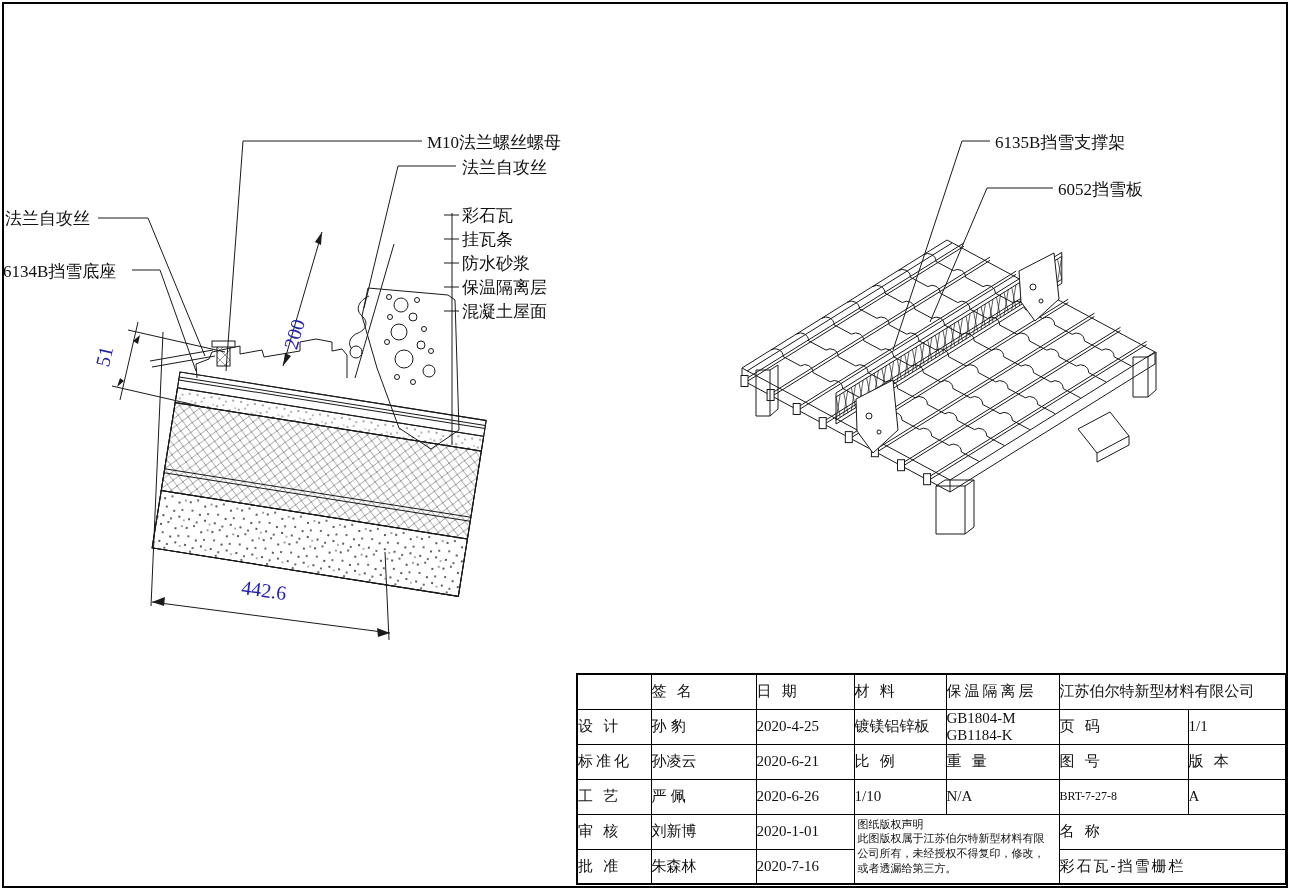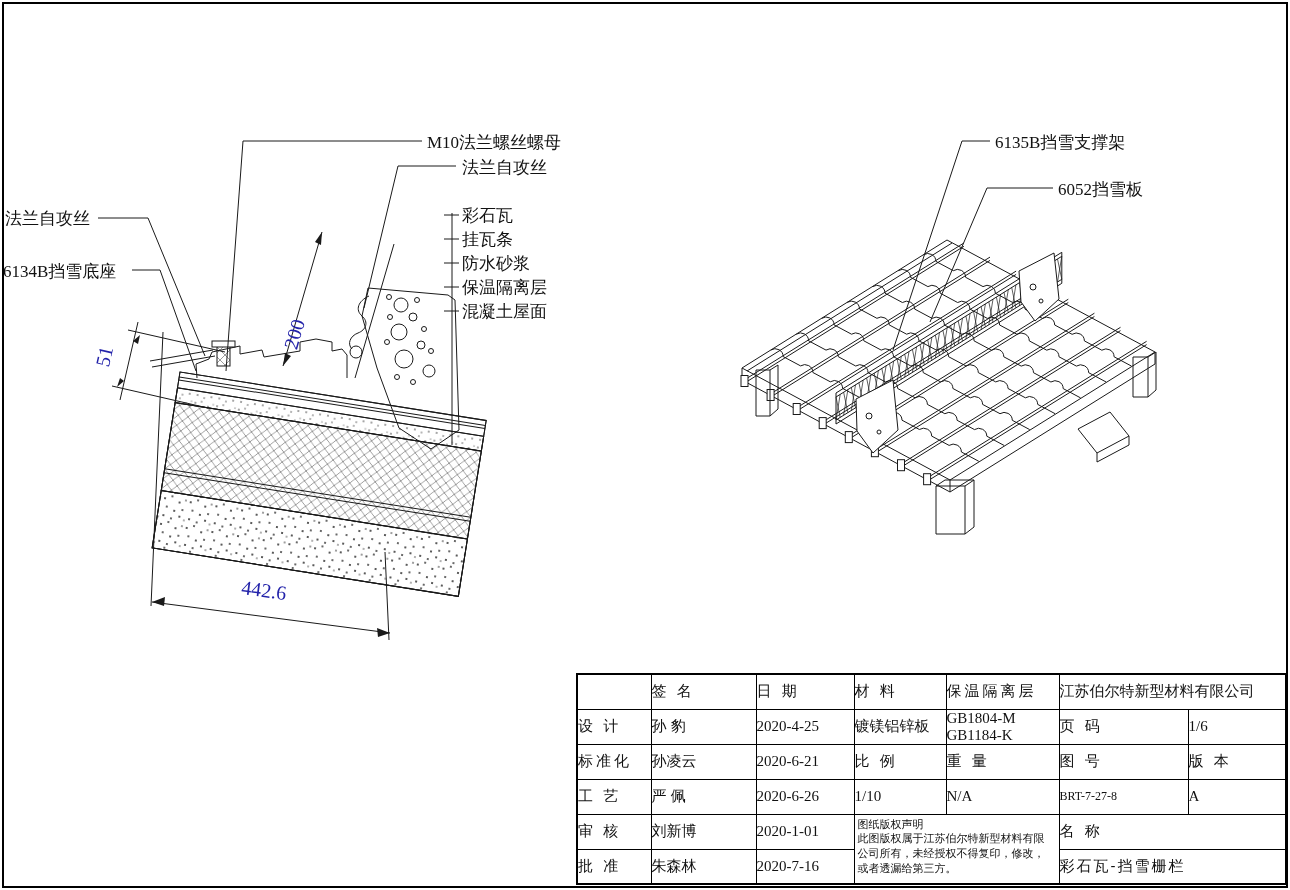--- a/index.html
+++ b/index.html
@@ -294,21 +294,21 @@
       <tr>
         <td class="hdr">设 计</td>
         <td>孙 豹</td>
         <td class="serif">2020-4-25</td>
         <td class="small">镀镁铝锌板</td>
         <td class="gb">
           <div>GB1804-M</div>
           <div>GB1184-K</div>
         </td>
         <td class="hdr">页 码</td>
-        <td class="serif">1/6</td>
+        <td class="serif">1/1</td>
       </tr>
       <tr>
         <td class="hdr">标准化</td>
         <td>孙凌云</td>
         <td class="serif">2020-6-21</td>
         <td class="hdr">比 例</td>
         <td class="hdr">重 量</td>
         <td class="hdr">图 号</td>
         <td class="hdr">版 本</td>
       </tr>

